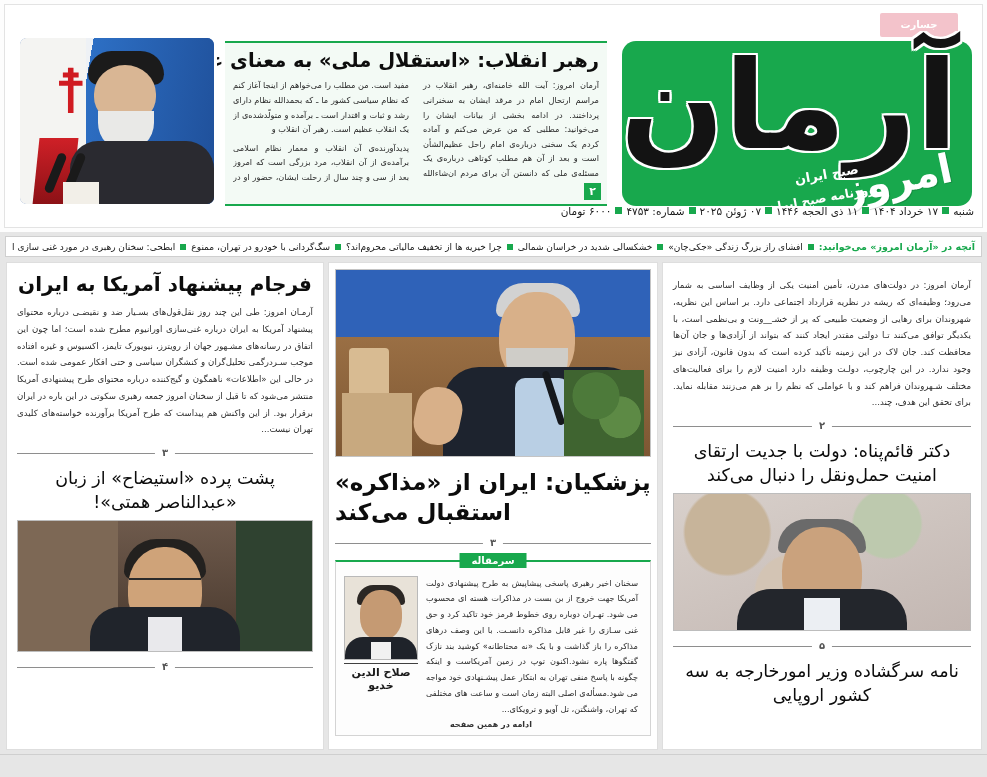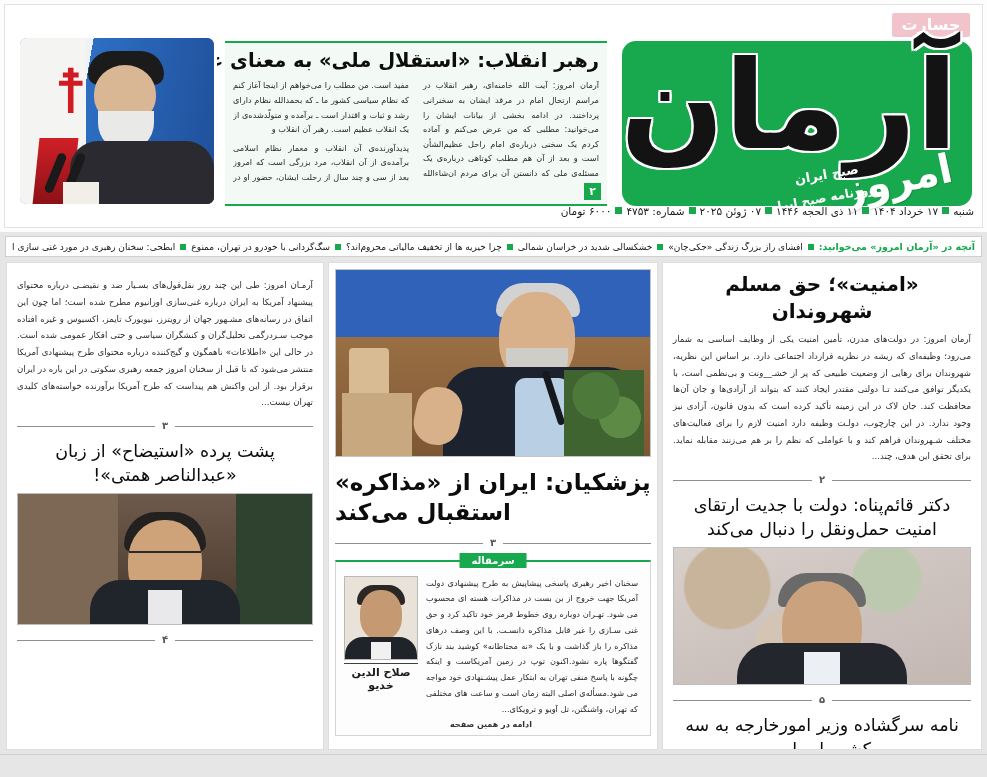--- a/index.html
+++ b/index.html
@@ -32,26 +32,26 @@
     position: absolute;
     top: 4px; right: 4px; left: 4px; bottom: 4px;
     background: #ffffff;
     border: 1px solid #e3e3e3;
   }
 
   
   .badge-jasarat {
     position: absolute;
     top: 8px;
-    right: 12px;
+    right: 24px;
     width: 78px;
     height: 24px;
     background: #f3c3cb;
     color: #ffffff;
-    font-size: 16px;
+    font-size: 10px;
     font-weight: bold;
     letter-spacing: 2px;
     text-align: center;
     line-height: 24px;
     border-radius: 2px;
   }
   .badge-jasarat:after {
     content: "";
     position: absolute;
     bottom: -6px;
@@ -556,21 +556,20 @@
   </div>
 
   <div class="ticker">
     <span class="ticker-lead">آنچه در «آرمان امروز» می‌خوانید:</span>
     <span class="ticker-items"><span class="tsq"></span><span>افشای راز بزرگ زندگی «جکی‌چان»</span><span class="tsq"></span><span>خشکسالی شدید در خراسان شمالی</span><span class="tsq"></span><span>چرا خیریه ها از تخفیف مالیاتی محروم‌اند؟</span><span class="tsq"></span><span>سگ‌گردانی با خودرو در تهران، ممنوع</span><span class="tsq"></span><span>ابطحی: سخنان رهبری در مورد غنی سازی اورانیوم واقع بینانه بود و...</span></span>
   </div>
 
   <div class="content">
 
     <div class="col col-right">
-      <div class="hl-lg">«امنیت»؛ حق مسلم شهروندان</div>
       <div class="body-sm">آرمان امروز: در دولت‌های مدرن، تأمین امنیت یکی از وظایف اساسی به شمار می‌رود؛ وظیفه‌ای که ریشه در نظریه قرارداد اجتماعی دارد. بر اساس این نظریه، شهروندان برای رهایی از وضعیت طبیعی که پر از خشـ__ونت و بی‌نظمی است، با یکدیگر توافق می‌کنند تـا دولتی مقتدر ایجاد کنند که بتواند از آزادی‌ها و جان آن‌ها محافظت کند. جان لاک در این زمینه تأکید کرده است که بدون قانون، آزادی نیز وجود ندارد. در این چارچوب، دولـت وظیفه دارد امنیت لازم را برای فعالیت‌های مختلف شـهروندان فراهم کند و با عواملی که نظم را بر هم می‌زنند مقابله نماید. برای تحقق این هدف، چند...</div>
       <div class="rule">
           <span>۲</span>
         </div>
       <div class="hl-md">دکتر قائم‌پناه: دولت با جدیت ارتقای امنیت حمل‌ونقل را دنبال می‌کند</div>
       <div class="photo-frame ph-map">
         <div class="m1"></div>
         <div class="hair"></div>
         <div class="face"></div>
         <div class="suit"></div>
@@ -612,20 +611,21 @@
             <div class="sh"></div>
           </div>
           <div class="author-name">صلاح الدین خدیو</div>
         </div>
         <div class="editorial-body">سخنان اخیر رهبری پاسخی پیشاپیش به طرح پیشنهادی دولت آمریکا جهت خروج از بن بست در مذاکرات هسته ای محسوب می شود. تهـران دوباره روی خطوط قرمز خود تاکید کرد و حق غنی سـازی را غیر قابل مذاکره دانسـت. با این وصف درهای مذاکره را باز گذاشت و با یک «نه محتاطانه» کوشید بند نازک گفتگوها پاره نشود.اکنون توپ در زمین آمریکاست و اینکه چگونه با پاسخ منفی تهران به ابتکار عمل پیشـنهادی خود مواجه می شود.مسأله‌ی اصلی البته زمان است و ساعت های مختلفی که تهران، واشنگتن، تل آویو و ترویکای...</div>
         <div class="editorial-cont">ادامه در همین صفحه</div>
       </div>
     </div>
 
     <div class="col col-left">
+      <div class="hl-lg">فرجام پیشنهاد آمریکا به ایران</div>
       <div class="body-sm">آرمـان امروز: طی این چند روز نقل‌قول‌های بسـیار ضد و نقیضـی درباره محتوای پیشنهاد آمریکا به ایران درباره غنی‌سازی اورانیوم مطرح شده است؛ اما چون این اتفاق در رسانه‌های مشـهور جهان از رویترز، نیویورک تایمز، اکسیوس و غیره افتاده موجب سـردرگمی تحلیل‌گران و کنشگران سیاسی و حتی افکار عمومی شده است. در حالی این «اطلاعات» ناهمگون و گیج‌کننده درباره محتوای طرح پیشنهادی آمریکا منتشر می‌شود که تا قبل از سخنان امروز جمعه رهبری سکوتی در این باره در ایران برقرار بود. از این واکنش هم پیداست که طرح آمریکا برآورنده خواسته‌های کلیدی تهران نیست...</div>
       <div class="rule">
           <span>۳</span>
         </div>
       <div class="hl-md">پشت پرده «استیضاح» از زبان «عبدالناصر همتی»!</div>
       <div class="photo-frame ph-hemmati">
         <div class="bg-l"></div>
         <div class="bg-r"></div>
         <div class="hair"></div>
         <div class="face"></div>

